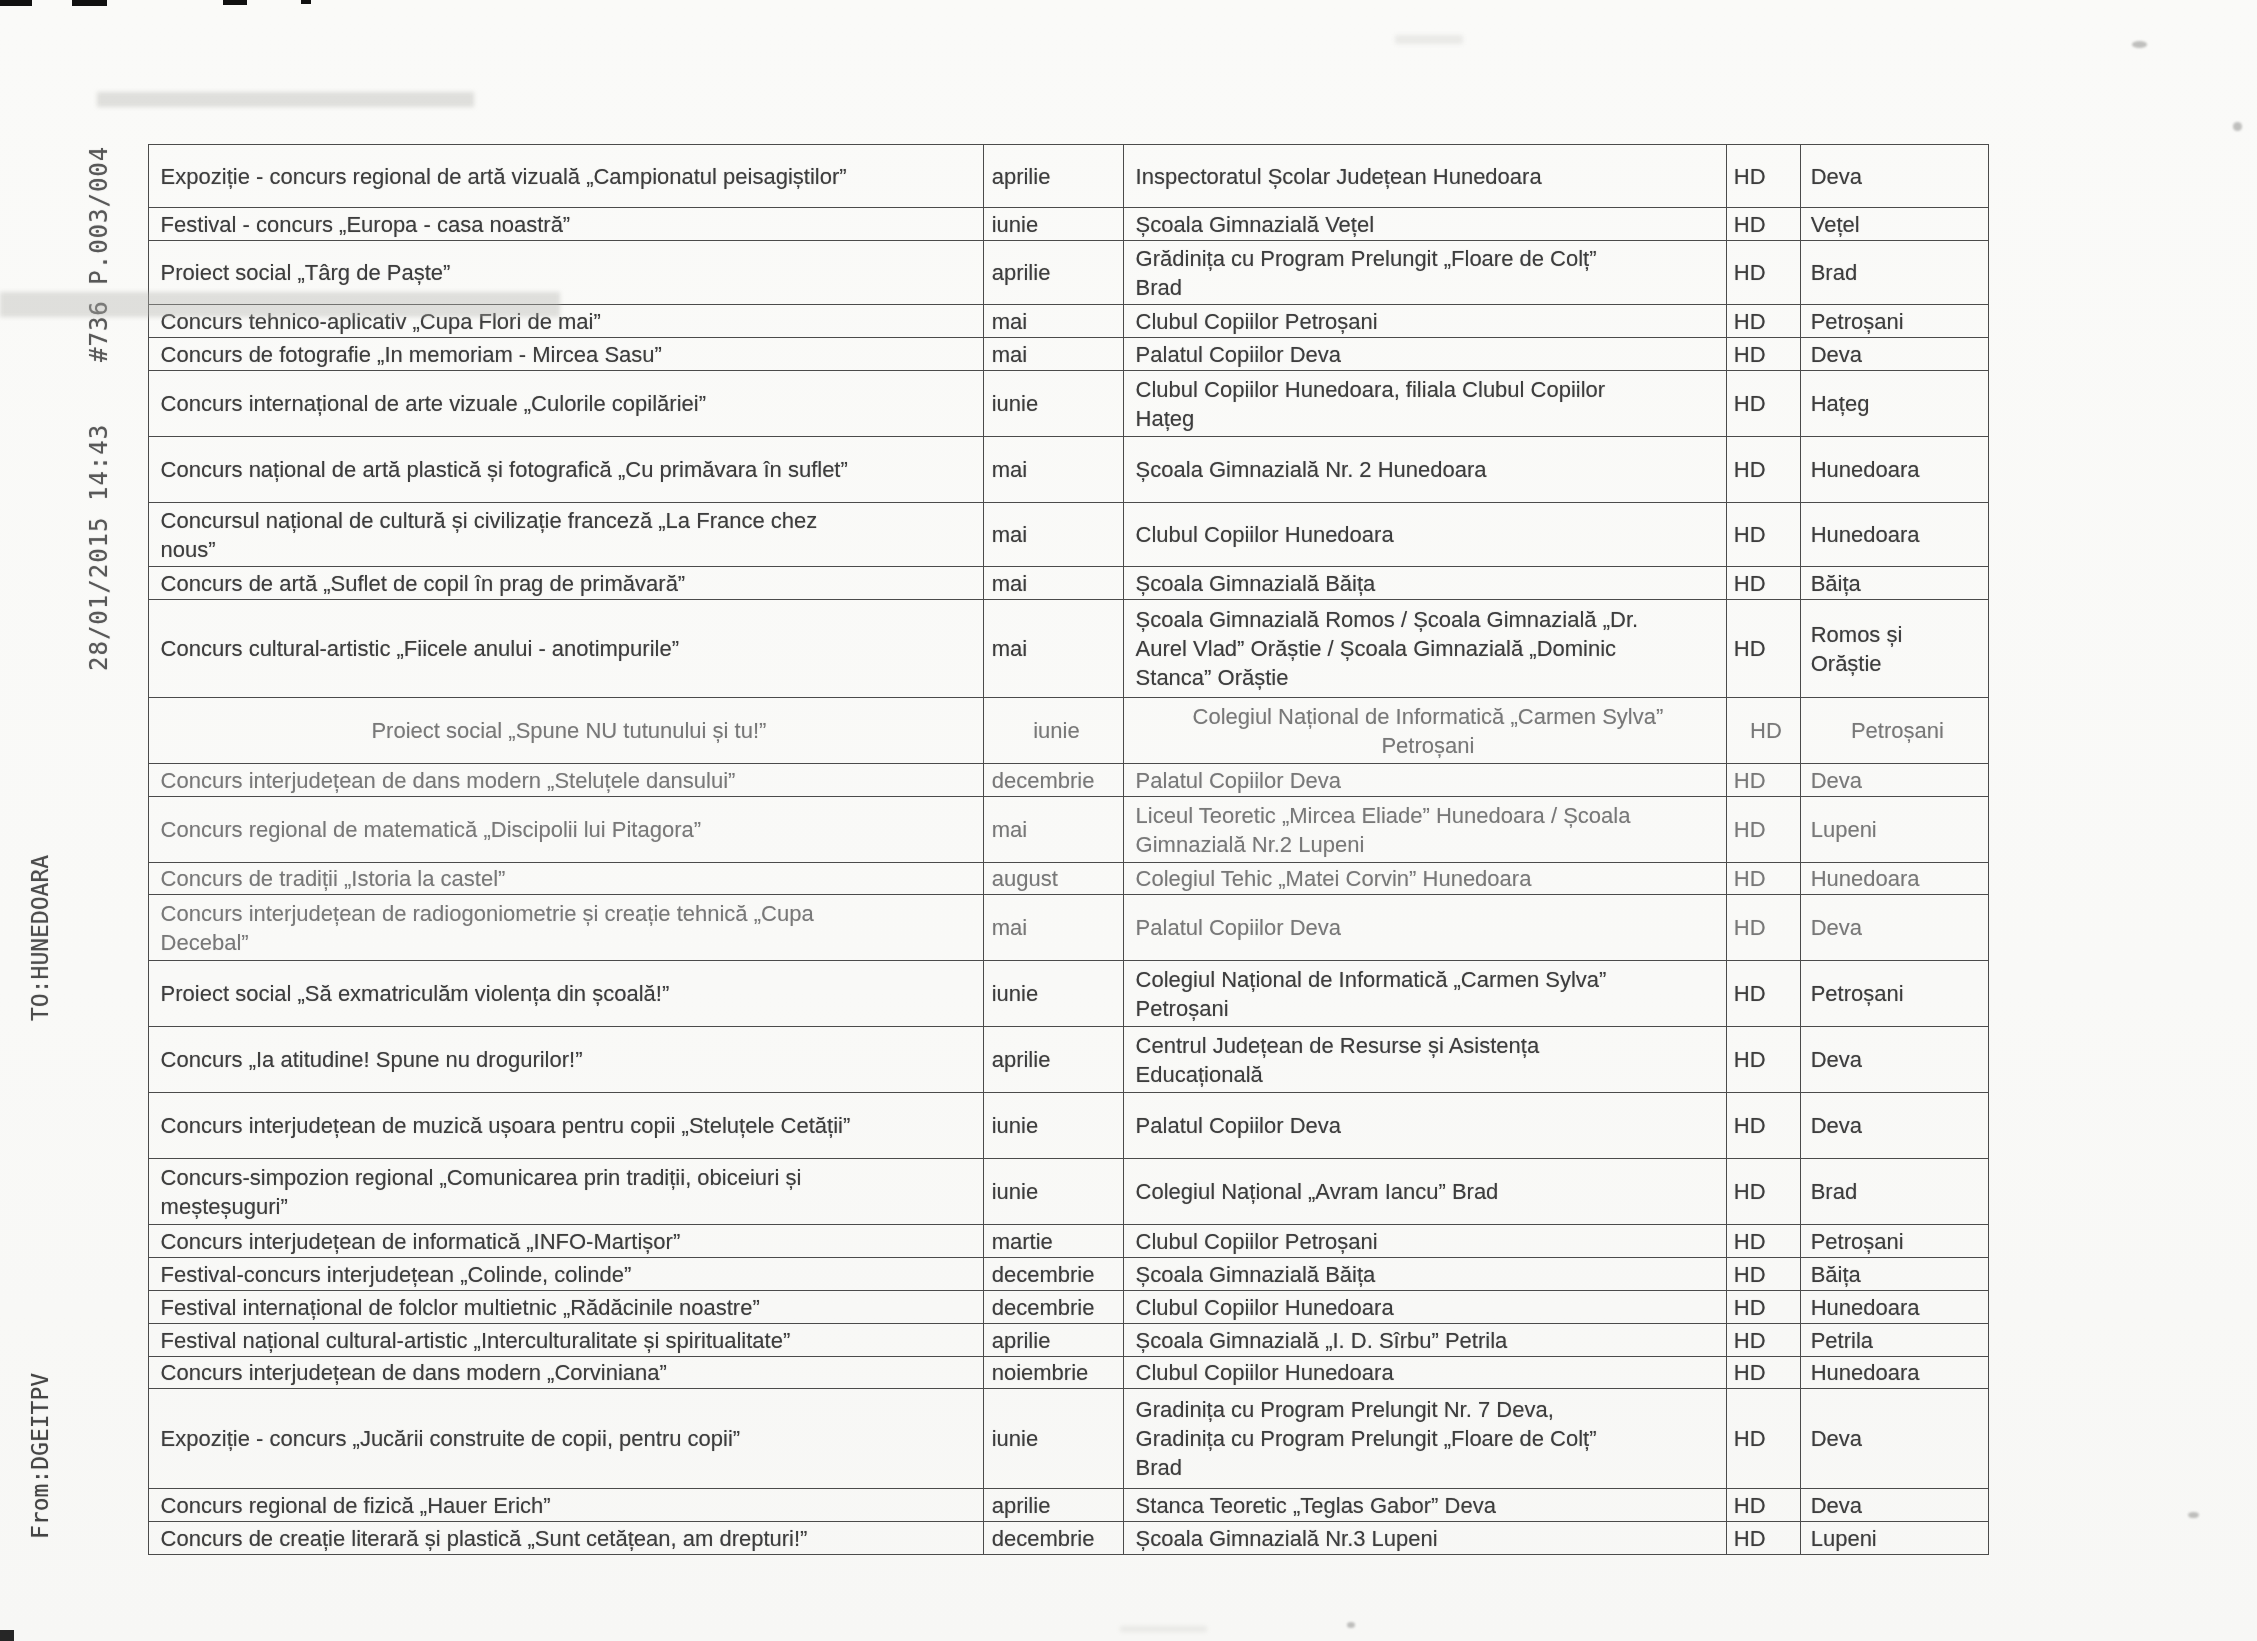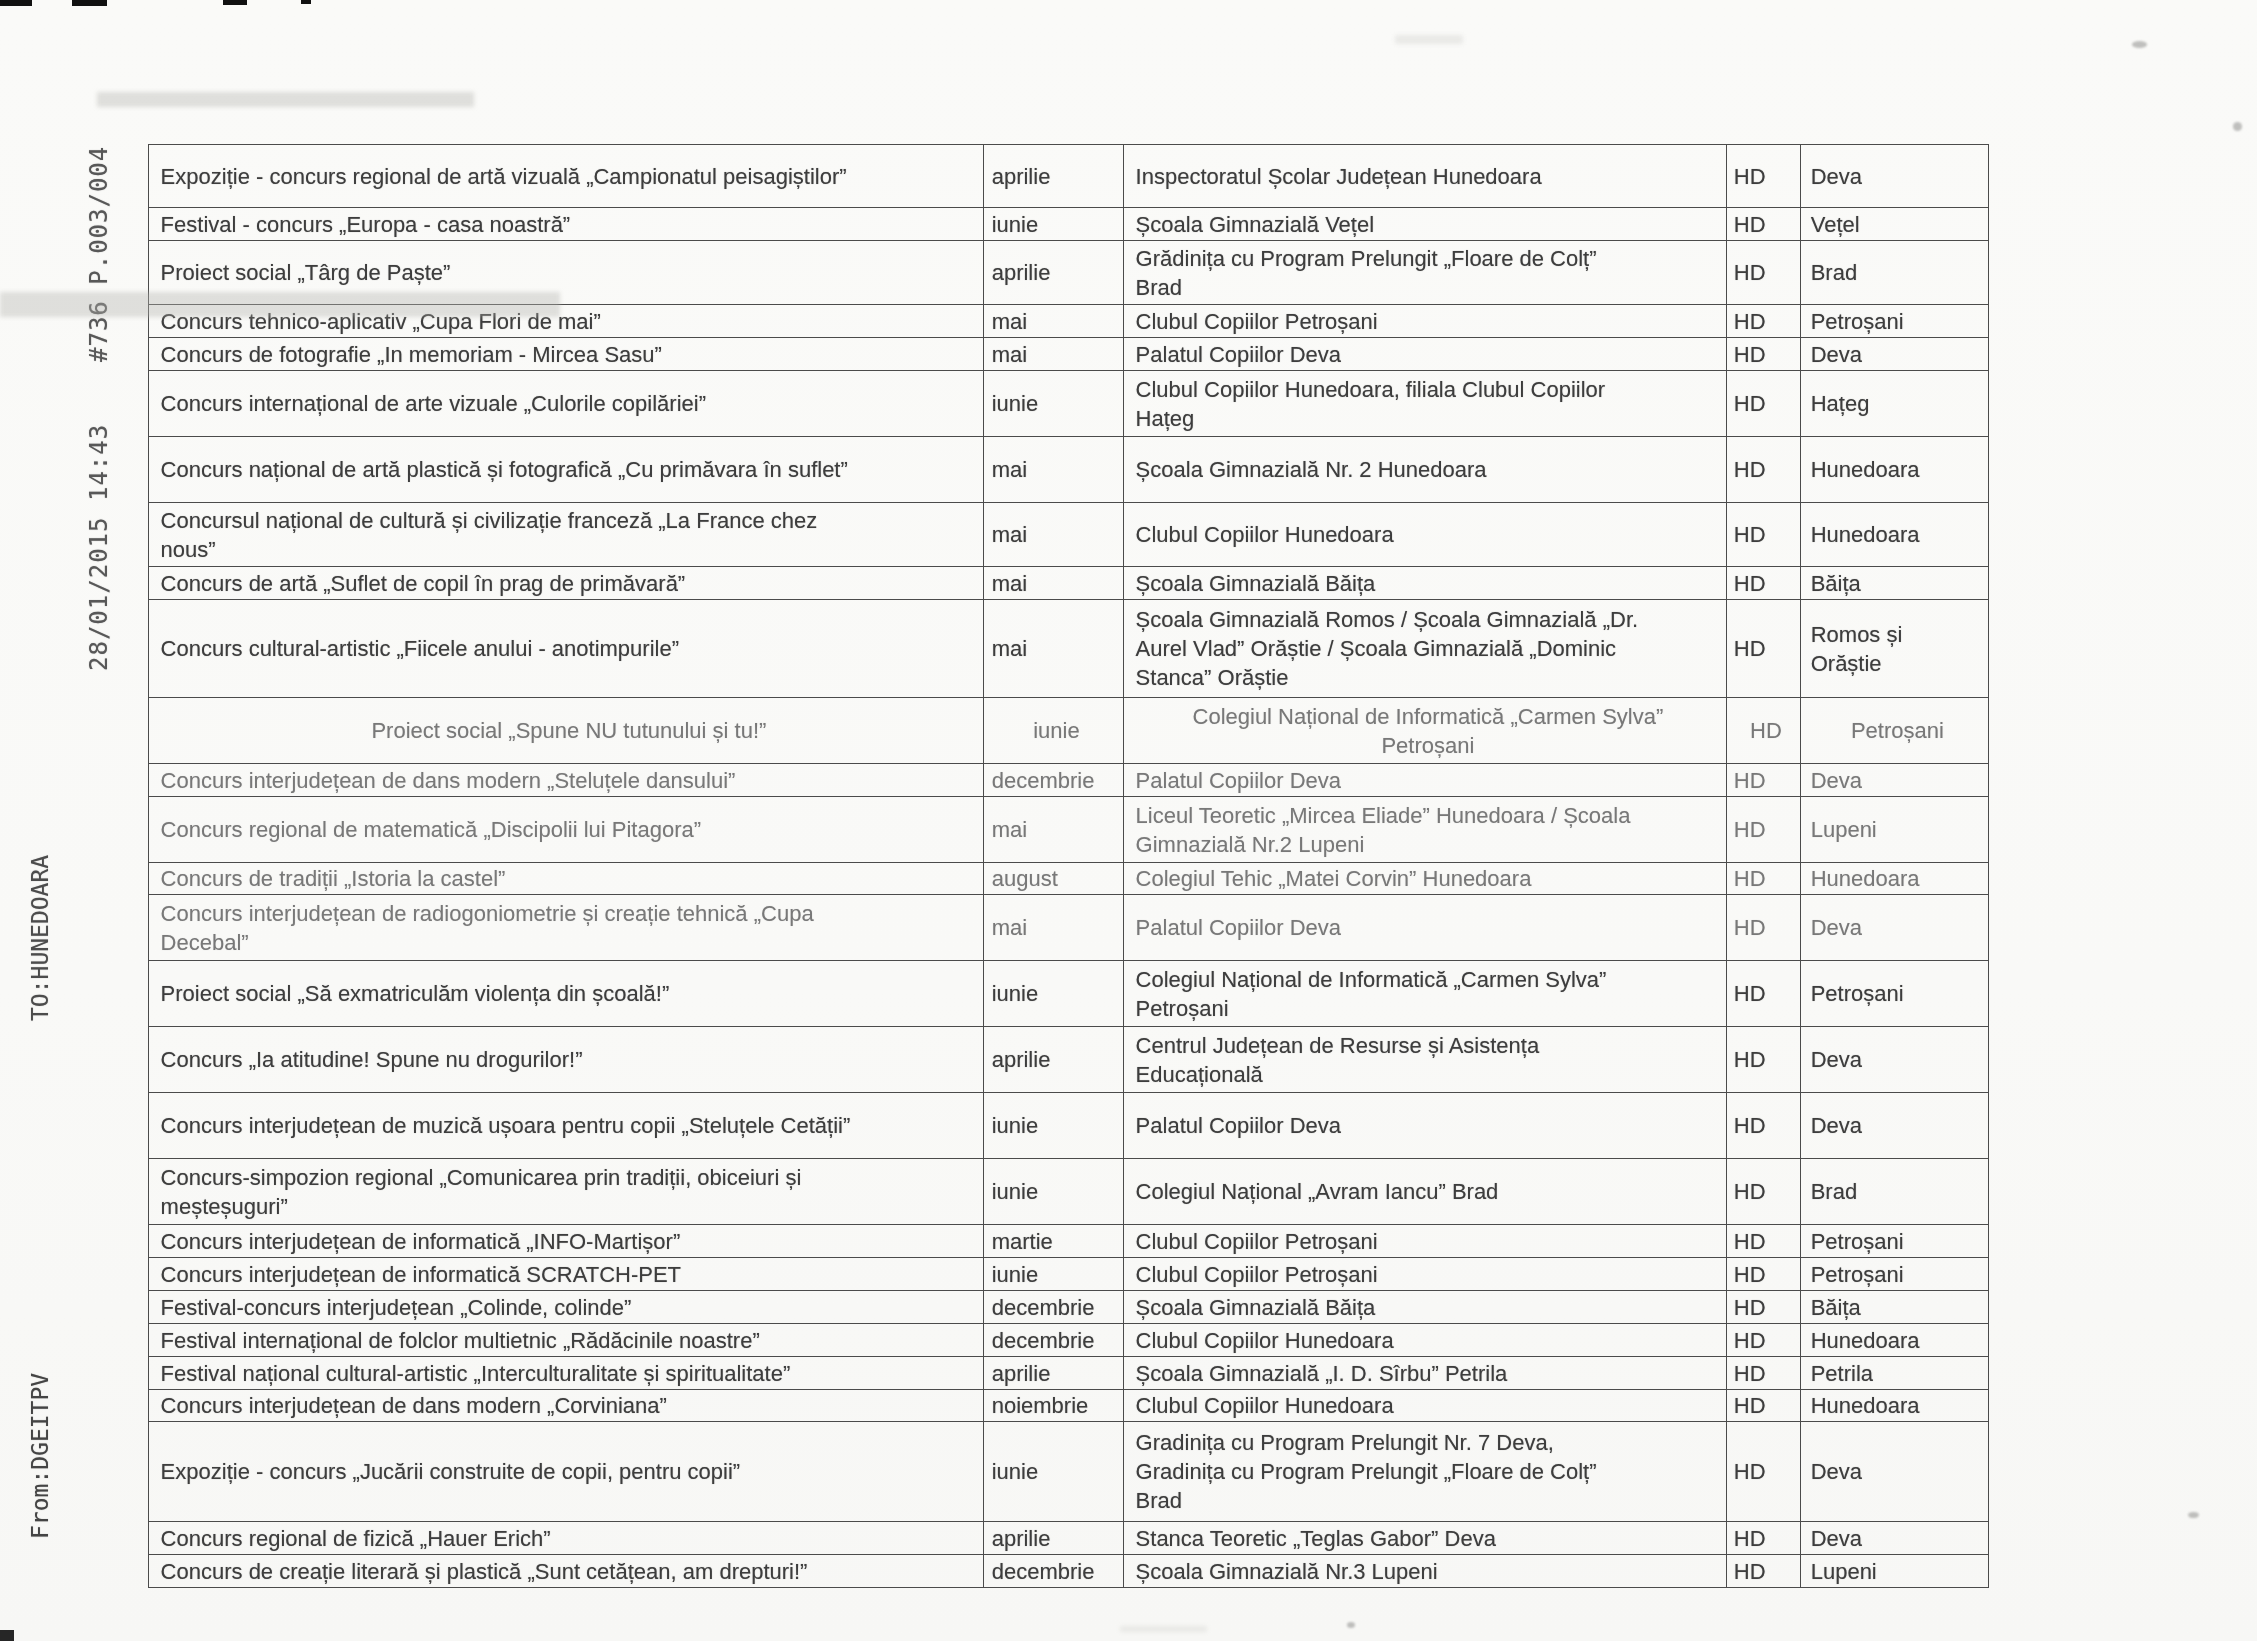--- a/index.html
+++ b/index.html
@@ -226,27 +226,20 @@
           <td class="city-cell">Brad</td>
         </tr>
         <tr style="height: 33px;">
           <td class="event-cell">Concurs interjudețean de informatică „INFO-Martișor”</td>
           <td class="month-cell">martie</td>
           <td class="organizer-cell">Clubul Copiilor Petroșani</td>
           <td class="county-cell">HD</td>
           <td class="city-cell">Petroșani</td>
         </tr>
         <tr style="height: 33px;">
-          <td class="event-cell">Concurs interjudețean de informatică SCRATCH-PET</td>
-          <td class="month-cell">iunie</td>
-          <td class="organizer-cell">Clubul Copiilor Petroșani</td>
-          <td class="county-cell">HD</td>
-          <td class="city-cell">Petroșani</td>
-        </tr>
-        <tr style="height: 33px;">
           <td class="event-cell">Festival-concurs interjudețean „Colinde, colinde”</td>
           <td class="month-cell">decembrie</td>
           <td class="organizer-cell">Școala Gimnazială Băița</td>
           <td class="county-cell">HD</td>
           <td class="city-cell">Băița</td>
         </tr>
         <tr style="height: 33px;">
           <td class="event-cell">Festival internațional de folclor multietnic „Rădăcinile noastre”</td>
           <td class="month-cell">decembrie</td>
           <td class="organizer-cell">Clubul Copiilor Hunedoara</td>

